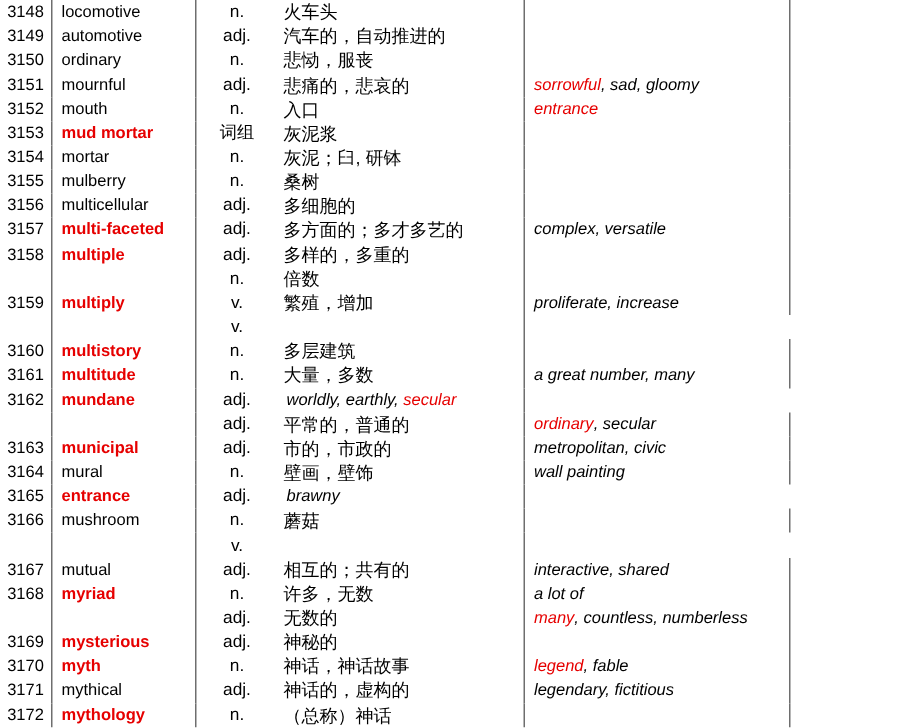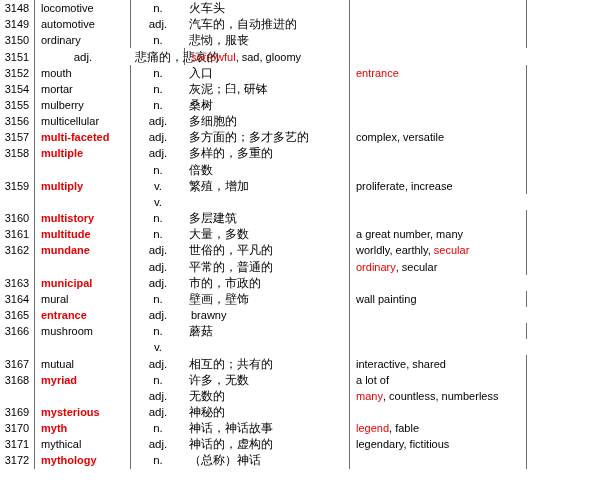--- a/index.html
+++ b/index.html
@@ -19,21 +19,21 @@
   .cell{
     display:flex;align-items:center;
     white-space:nowrap;overflow:visible;
     font-size:11px;line-height:16px;
   }
   .num{justify-content:center;border-right:1px solid var(--line);}
   .word{padding-left:6px;border-right:1px solid var(--line);}
   .word.red{color:var(--red);font-weight:bold;}
   .pos{justify-content:center;font-size:11.5px;}
   .cn{padding-left:4px;border-right:1px solid var(--line);font-size:12px;}
-  .syn{padding-left:6px;border-right:1px solid var(--line);}
+  .syn{padding-left:6px;border-right:1px solid var(--line);font-style:italic;}
   .seg{white-space:pre;}
   .seg.red{color:var(--red);}
   .tail{}
 </style>
 </head>
 <body>
 
 <div class="sheet">
     <div class="row">
       <div class="cell num">3148</div>
@@ -54,36 +54,45 @@
     <div class="row">
       <div class="cell num">3150</div>
       <div class="cell word black">ordinary</div>
       <div class="cell pos">n.</div>
       <div class="cell cn">悲恸，服丧</div>
       <div class="cell syn"></div>
       <div class="cell tail"></div>
     </div>
     <div class="row">
       <div class="cell num">3151</div>
+      <div class="cell word black">mournful</div>
       <div class="cell pos">adj.</div>
       <div class="cell cn">悲痛的，悲哀的</div>
       <div class="cell syn">
         <span class="seg red">sorrowful</span>
         <span class="seg black">, sad, gloomy</span>
       </div>
       <div class="cell tail"></div>
     </div>
     <div class="row">
       <div class="cell num">3152</div>
       <div class="cell word black">mouth</div>
       <div class="cell pos">n.</div>
       <div class="cell cn">入口</div>
       <div class="cell syn">
         <span class="seg red">entrance</span>
       </div>
+      <div class="cell tail"></div>
+    </div>
+    <div class="row">
+      <div class="cell num">3153</div>
+      <div class="cell word red">mud mortar</div>
+      <div class="cell pos">词组</div>
+      <div class="cell cn">灰泥浆</div>
+      <div class="cell syn"></div>
       <div class="cell tail"></div>
     </div>
     <div class="row">
       <div class="cell num">3154</div>
       <div class="cell word black">mortar</div>
       <div class="cell pos">n.</div>
       <div class="cell cn">灰泥；臼, 研钵</div>
       <div class="cell syn"></div>
       <div class="cell tail"></div>
     </div>
@@ -161,21 +170,20 @@
       <div class="cell cn">大量，多数</div>
       <div class="cell syn">
         <span class="seg black">a great number, many</span>
       </div>
       <div class="cell tail"></div>
     </div>
     <div class="row">
       <div class="cell num">3162</div>
       <div class="cell word red">mundane</div>
       <div class="cell pos">adj.</div>
-      <div class="cell cn">世俗的，平凡的</div>
       <div class="cell syn">
         <span class="seg black">worldly, earthly, </span>
         <span class="seg red">secular</span>
       </div>
       <div class="cell tail"></div>
     </div>
     <div class="row">
       <div class="cell num"></div>
       <div class="cell word black"></div>
       <div class="cell pos">adj.</div>
@@ -184,20 +192,23 @@
         <span class="seg red">ordinary</span>
         <span class="seg black">, secular</span>
       </div>
       <div class="cell tail"></div>
     </div>
     <div class="row">
       <div class="cell num">3163</div>
       <div class="cell word red">municipal</div>
       <div class="cell pos">adj.</div>
       <div class="cell cn">市的，市政的</div>
+      <div class="cell syn">
+        <span class="seg black">metropolitan, civic</span>
+      </div>
       <div class="cell tail"></div>
     </div>
     <div class="row">
       <div class="cell num">3164</div>
       <div class="cell word black">mural</div>
       <div class="cell pos">n.</div>
       <div class="cell cn">壁画，壁饰</div>
       <div class="cell syn">
         <span class="seg black">wall painting</span>
       </div>

